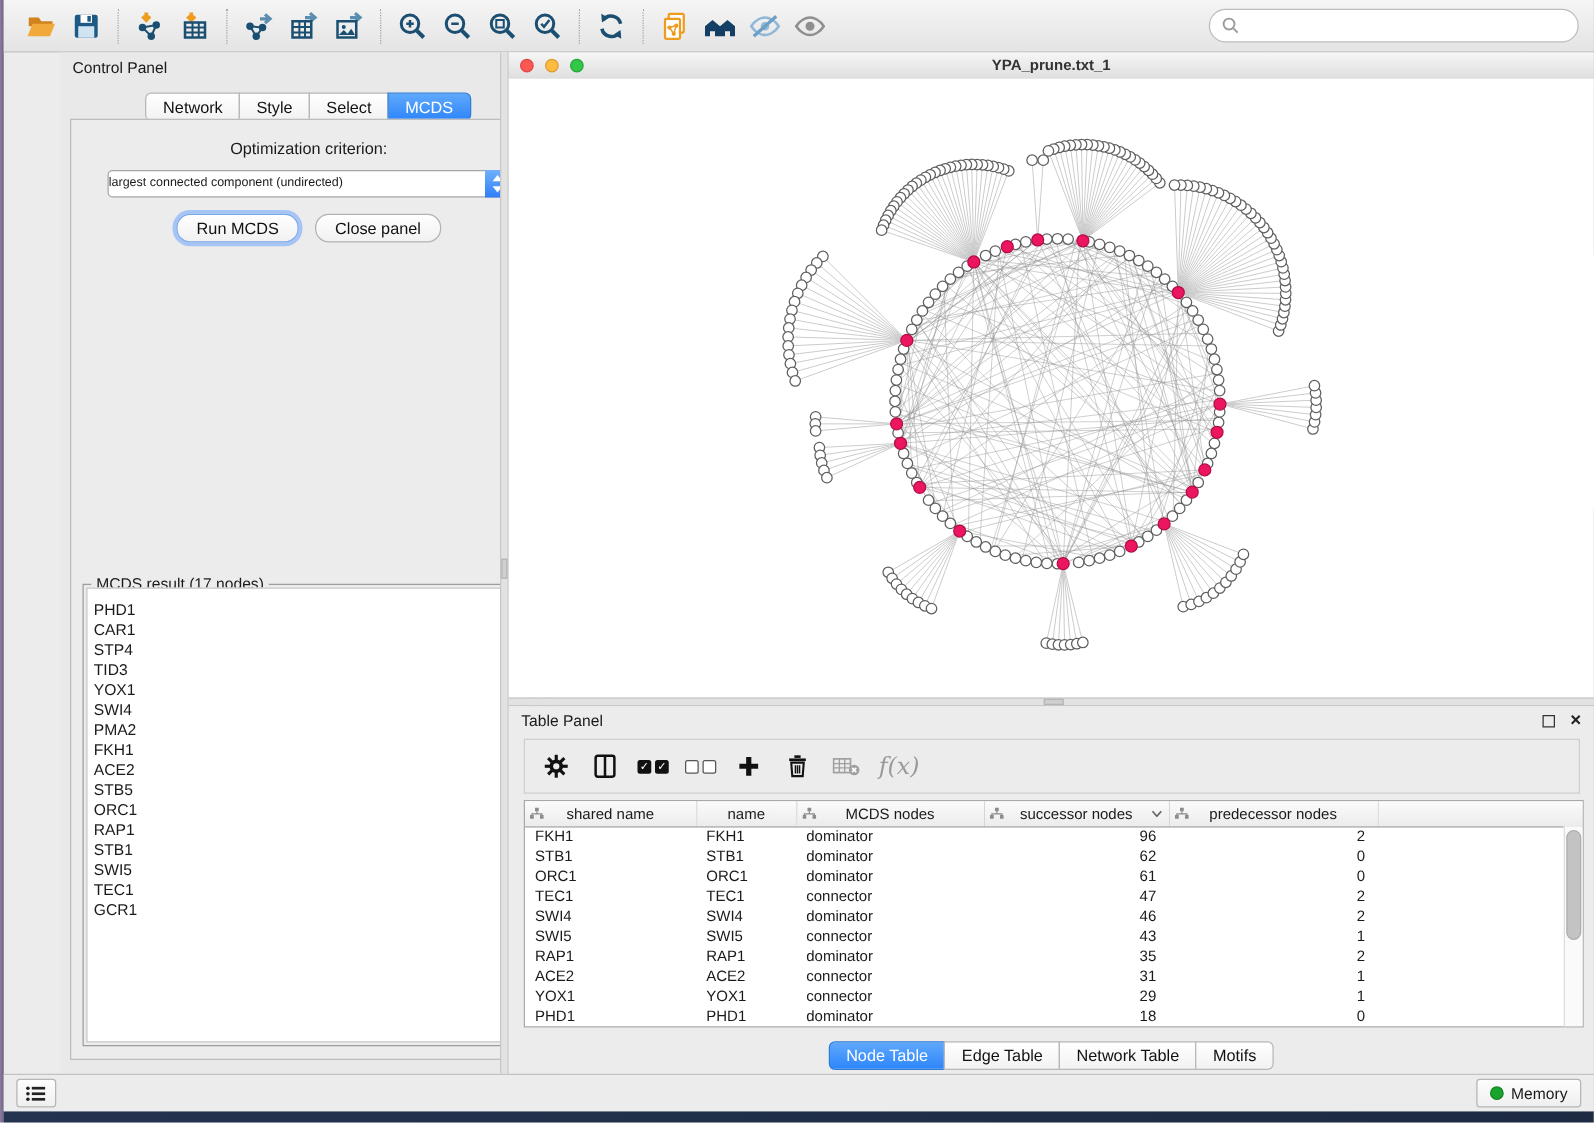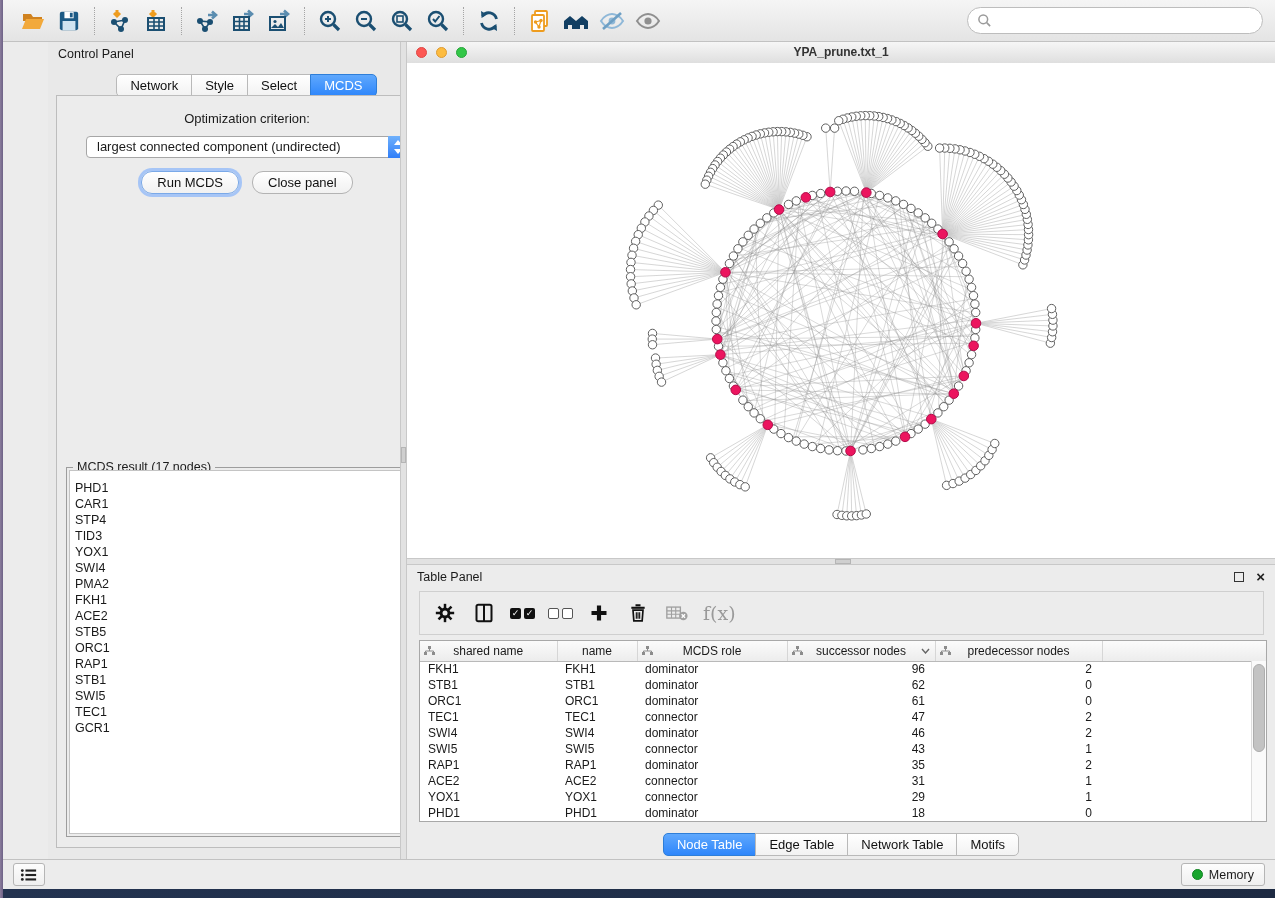--- a/index.html
+++ b/index.html
@@ -37,21 +37,21 @@
   .seg { background:linear-gradient(#ffffff,#f2f2f2); border:1px solid #b9b9b9; margin-left:-1px;
          padding:3px 13px; font-size:13px; color:#111; }
   .seg:first-child { border-radius:5px 0 0 5px; margin-left:0; }
   .seg:last-child { border-radius:0 5px 5px 0; }
   .seg.active { background:linear-gradient(#5fa8fd,#2e86fb); border-color:#2e7ed8; color:#fff; }
 
   
   .cp-box { position:absolute; top:53px; left:8px; right:7px; bottom:11px; border:1px solid #bdbdbd; background:#ececec; }
   .opt-label { text-align:center; margin-top:15px; font-size:13px; }
   .dropdown { position:relative; margin:10px auto 0; width:322px; height:22px; background:#fff;
-              border:1px solid #a6a6a6; border-radius:4px; font-size:13px; line-height:20px; padding-left:10px; }
+              border:1px solid #a6a6a6; border-radius:4px; font-size:10px; line-height:20px; }
   .dd-step { position:absolute; right:-1px; top:-1px; width:20px; height:22px; border-radius:0 4px 4px 0;
              background:linear-gradient(#70b1fc,#2f7ef8); }
   .dd-step .up { position:absolute; left:6px; top:4px; width:0; height:0; border-left:4px solid transparent;
                  border-right:4px solid transparent; border-bottom:5px solid #fff; }
   .dd-step .dn { position:absolute; left:6px; bottom:4px; width:0; height:0; border-left:4px solid transparent;
                  border-right:4px solid transparent; border-top:5px solid #fff; }
   .btnrow { display:flex; justify-content:center; gap:13px; margin-top:13px; }
   .btn { background:linear-gradient(#ffffff,#f1f1f1); border:1px solid #b3b3b3; border-radius:11px;
          font-size:13px; padding:3px 15px; color:#111; }
   .btn.focus { box-shadow:0 0 0 3px rgba(110,165,255,.55); border-color:#7aa9e8; }
@@ -77,21 +77,21 @@
 
   
   .tp { position:absolute; top:523px; left:0; right:0; bottom:0; background:#ececec; }
   .tp-toolbar { position:absolute; top:26px; left:12px; right:11px; height:44px; border:1px solid #cfcfcf;
                 background:#ececec; display:flex; align-items:center; gap:13px; padding:0 12px; }
   .tico { display:flex; align-items:center; justify-content:center; width:26px; height:26px; }
   .chkpair { display:flex; gap:3px; }
   .chk { width:11px; height:11px; border-radius:2px; background:#111; color:#fff; font-size:9px;
          line-height:11px; text-align:center; font-weight:bold; }
   .unchk { width:11px; height:11px; border-radius:2px; border:1.5px solid #555; background:#fff; }
-  .fx { font-family:"DejaVu Serif","Liberation Serif",serif; font-size:19px; color:#9a9a9a; }
+  .fx { font-family:"DejaVu Serif","Liberation Serif",serif; font-style:italic; font-size:19px; color:#9a9a9a; }
 
   .tp-table { position:absolute; top:75px; left:12px; right:8px; bottom:37px; background:#fff; border:1px solid #a8a8a8; }
   table { border-collapse:collapse; width:100%; table-layout:fixed; }
   th { height:20px; background:linear-gradient(#fbfbfb,#ececec); border-bottom:1px solid #b9b9b9;
        border-right:1px solid #d6d6d6; font-weight:normal; font-size:12px; position:relative; }
   th:last-child { border-right:none; }
   td { height:16px; font-size:12px; padding:0 8px; white-space:nowrap; overflow:hidden; }
   td.num { text-align:right; padding-right:10px; }
   .hier { position:absolute; left:4px; top:5px; }
   .sortchev { position:absolute; right:5px; top:7px; }
@@ -995,21 +995,21 @@
                 <th>
                   <span>name</span>
                 </th>
                 <th>
                   <svg class="hier" width="11" height="10" viewBox="0 0 11 10">
                     <rect x="4" y="0" width="3" height="3" fill="#8c8c8c"></rect>
                       <rect x="0" y="6" width="3" height="3" fill="#8c8c8c"></rect>
                     <rect x="8" y="6" width="3" height="3" fill="#8c8c8c"></rect>
                     <path d="M5.5 3v2 M1.5 6V5h8v1" stroke="#8c8c8c" fill="none"></path>
                   </svg>
-                  <span>MCDS role</span>
+                  <span>MCDS nodes</span>
                 </th>
                 <th>
                   <svg class="hier" width="11" height="10" viewBox="0 0 11 10">
                     <rect x="4" y="0" width="3" height="3" fill="#8c8c8c"></rect>
                       <rect x="0" y="6" width="3" height="3" fill="#8c8c8c"></rect>
                     <rect x="8" y="6" width="3" height="3" fill="#8c8c8c"></rect>
                     <path d="M5.5 3v2 M1.5 6V5h8v1" stroke="#8c8c8c" fill="none"></path>
                   </svg>
                   <span>successor nodes</span>
                   <svg class="sortchev" width="9" height="6" viewBox="0 0 9 6">

